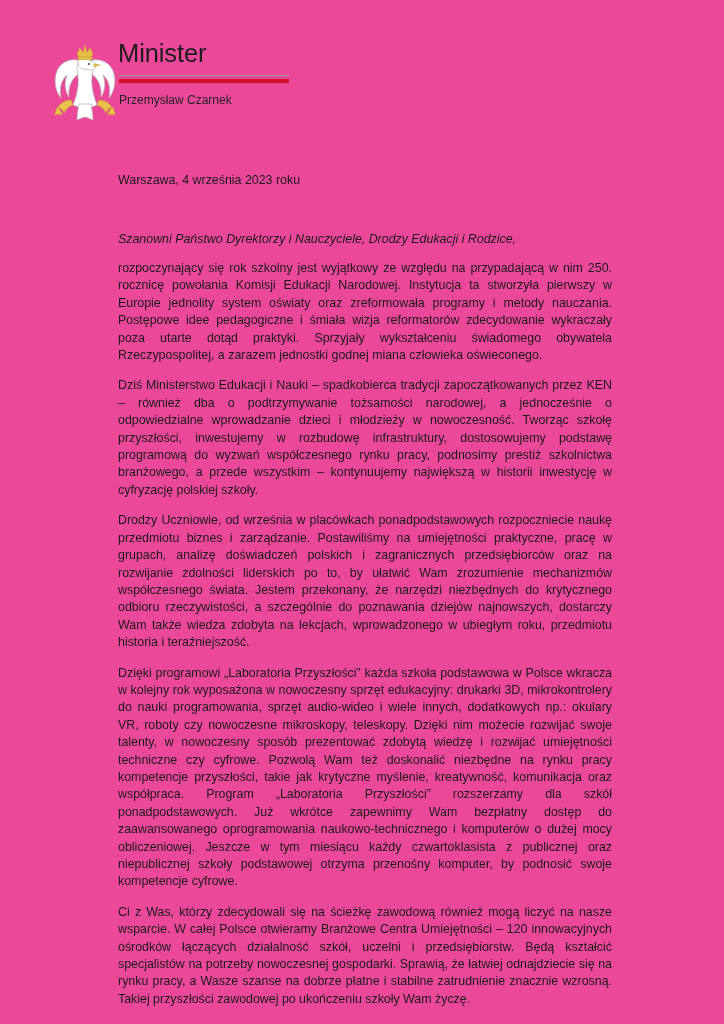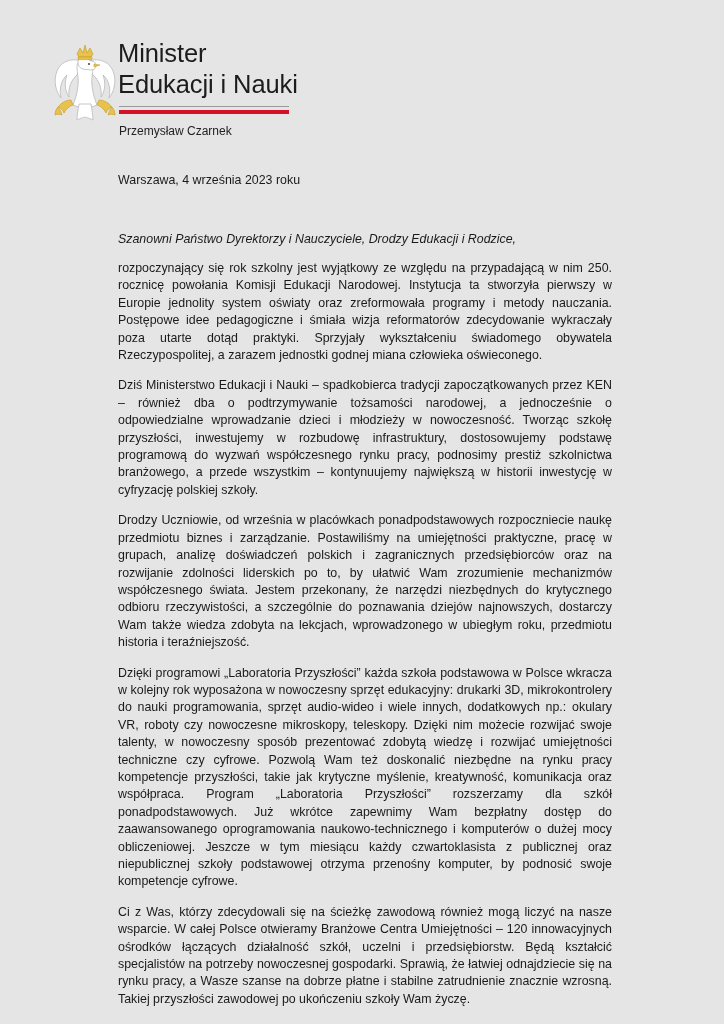--- a/index.html
+++ b/index.html
@@ -14,21 +14,21 @@
     font-family: "Liberation Sans", sans-serif;
     color: #1a1a1a;
     -webkit-font-smoothing: antialiased;
     overflow: hidden;
     position: relative;
   }
 
   .page {
     position: absolute;
     inset: 0;
-    background: #e5e5e5;
+    background: #ec4899;
     padding: 8px;
   }
 
   
   .letterhead {
     position: absolute;
     left: 44px;
     top: 38px;
     width: 560px;
     height: 110px;
@@ -156,21 +156,20 @@
           <path d="M11 67 C9 69 8 72 8 75 C10 74 13 74 15 75 C14 72 13 69 11 67 Z"></path>
           <path d="M52 60 C57 60 62 63 65 67 C62 68 60 70 59 73 C57 69 54 66 50 65 Z"></path>
           <path d="M65 67 C67 69 68 72 68 75 C66 74 63 74 61 75 C62 72 63 69 65 67 Z"></path>
         </g>
       </svg>
     </div>
 
     <div class="lh-text">
       <div class="lh-title">
         <span>Minister</span>
-        <span class="l2">Edukacji i Nauki</span>
       </div>
       <div class="rule-gray"></div>
       <div class="rule-red"></div>
       <div class="lh-person">Przemysław Czarnek</div>
     </div>
   </div>
 
   <div class="doc-body">
 
     <div class="place-date">Warszawa, 4 września 2023 roku</div>

